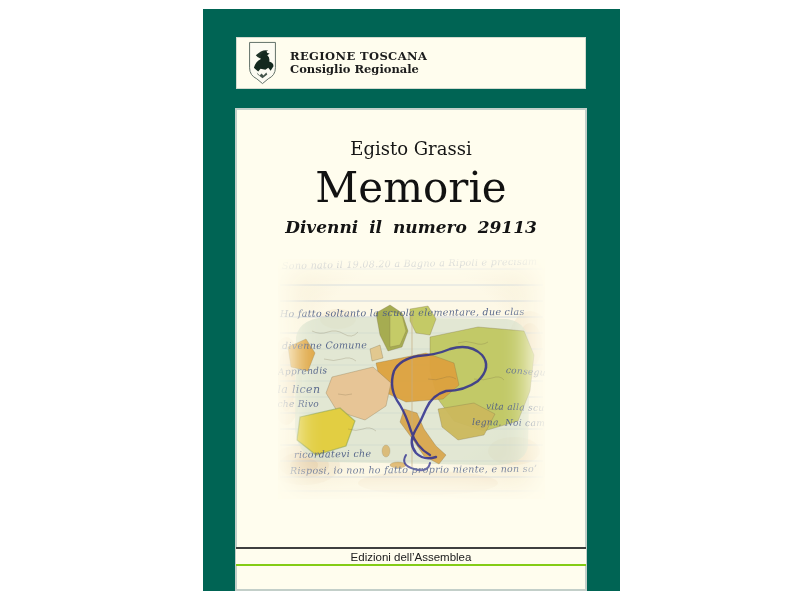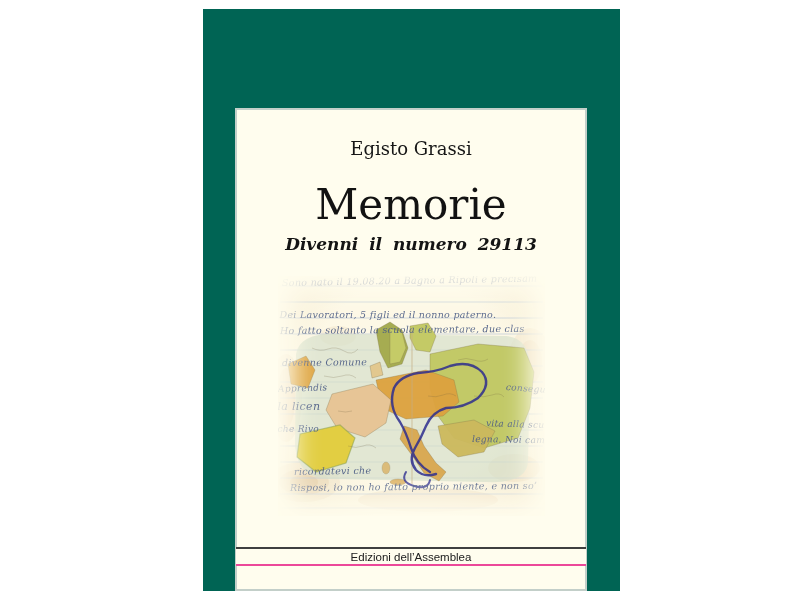--- a/index.html
+++ b/index.html
@@ -25,51 +25,65 @@
   .pub-text{font-family:"DejaVu Serif","Liberation Serif",serif;color:var(--ink);line-height:13px;}
   .pub-name{font-size:11.5px;font-weight:bold;letter-spacing:.4px;}
   .pub-sub{font-size:11.5px;font-weight:bold;}
   
   .main-panel{
     position:absolute;left:32px;top:99px;width:352px;height:483px;
     background:var(--cream);border:2px solid var(--panel-border);
     text-align:center;overflow:hidden;
   }
   .author{margin-top:28px;font-family:"DejaVu Serif","Liberation Serif",serif;font-size:18px;color:#161616;}
-  .title{margin-top:24px;font-family:"DejaVu Serif","Liberation Serif",serif;font-weight:normal;font-size:42px;line-height:1.05;color:#121212;}
+  .title{margin-top:7px;font-family:"DejaVu Serif","Liberation Serif",serif;font-weight:normal;font-size:42px;line-height:1.05;color:#121212;}
   .subtitle{margin-top:7px;font-family:"DejaVu Serif","Liberation Serif",serif;font-style:italic;font-weight:bold;font-size:17px;word-spacing:5px;color:#141414;}
   
   .cover-art{
     position:relative;width:267px;height:240px;margin:22px auto 0;
     background:radial-gradient(ellipse at 50% 45%, #fdf8e6 55%, #f5ead0 90%, #f2e4c4 100%);
     overflow:hidden;
   }
   .cover-art .map-svg{position:absolute;left:0;top:0;}
   .hand-layer{position:absolute;inset:0;}
   .hand-line{
     position:absolute;white-space:nowrap;
     font-family:"DejaVu Serif","Liberation Serif",serif;font-style:italic;
     color:var(--handwriting-color);opacity:.92;letter-spacing:.3px;
     transform-origin:left center;
   }
   .art-fade{position:absolute;inset:0;pointer-events:none;box-shadow:inset 0 0 26px 16px var(--cream);}
   
   .footer-bar{
     position:absolute;left:33px;top:538px;width:350px;height:19px;
-    background:var(--cream);border-top:2px solid #3f3f3f;border-bottom:2px solid #ec4899;
+    background:var(--cream);border-top:2px solid #3f3f3f;border-bottom:2px solid #84cc16;
     display:flex;align-items:center;justify-content:center;
   }
   .footer-bar span{font-size:11.5px;color:#202020;font-family:"Liberation Sans",sans-serif;}
 </style>
 </head>
 <body>
 
 <div class="stage">
   <div class="cover">
 
+    <div class="header-box">
+      <svg class="shield" viewBox="0 0 30 46">
+        <path d="M1.5 1.5 H28.5 V28 Q28.5 36 21 39.5 L15 44.5 L9 39.5 Q1.5 36 1.5 28 Z" fill="#fcfbf2" stroke="#5a6a62" stroke-width="1"></path>
+        <g fill="#14291f">
+          <path d="M8 15 q7 -7 13 -5 q-5 2 -7 7 q-2 3 -6 -2 z" opacity=".95"></path>
+          <path d="M6 28 q2 -7 7 -9 q-1 -4 2.5 -7 q1.5 -2 3.5 -1.5 l1 2 2.5 .5 -2.5 2 q3 2.5 2 6.5 q4.5 1 4.5 5 l-3 4.5 -2.5 -3 -3 2 -5 -1 -2.5 3 z"></path>
+          <path d="M9 33 l3 3 2 -2 2 2 3 -3 1 2 -5 4 -5 -4 z" opacity=".8"></path>
+        </g>
+      </svg>
+      <div class="pub-text">
+        <div class="pub-name">REGIONE TOSCANA</div>
+        <div class="pub-sub">Consiglio Regionale</div>
+      </div>
+    </div>
 
     <div class="main-panel">
       <div class="author">Egisto Grassi</div>
       <h1 class="title">Memorie</h1>
       <div class="subtitle">Divenni il numero 29113</div>
 
       <div class="cover-art">
         <svg class="map-svg" width="267" height="240" viewBox="0 0 267 240">
 
           <g fill="#dcb98c">
@@ -107,26 +121,25 @@
 
           <path d="M34 72 q8 4 16 1 t16 2 t14 -2 M46 100 q10 3 18 0 t14 2 M180 84 q8 -3 16 0 t14 -1 M196 120 q10 2 18 -1 t12 2 M70 170 q8 3 15 0 t13 2 M150 120 q8 2 15 -1 t13 1 M210 150 q8 2 14 -1 M60 135 q8 2 14 0" fill="none" stroke="#6b5c3e" stroke-width=".5" opacity=".45"></path>
 
           <path d="M134 52 V208" stroke="#c6b083" stroke-width="1.4" opacity=".5" fill="none"></path>
 
           <path d="M152 196 Q138 188 133 172 Q128 156 122 146 Q110 130 116 112 Q122 100 140 97 Q158 96 172 90 Q192 84 204 96 Q214 108 200 122 Q186 132 168 132 Q154 136 148 150 Q143 162 137 172 Q130 184 138 194 Q146 202 158 198" fill="none" stroke="#2d2d8e" stroke-width="2.4" opacity=".85" stroke-linecap="round"></path>
           <path d="M128 196 Q122 206 136 210 Q150 214 152 204" fill="none" stroke="#2d2d8e" stroke-width="2" opacity=".8" stroke-linecap="round"></path>
         </svg>
         <div class="hand-layer">
             <div class="hand-line" style="left: 4px; top: 1px; font-size: 9.5px; transform: rotate(-1deg);">Sono nato il 19.08.20 a Bagno a Ripoli e precisam</div>
-            <div class="hand-line" style="left: 2px; top: 33px; font-size: 9.5px; transform: rotate(0deg);">Dei Lavoratori, 5 figli ed il nonno paterno.</div>
             <div class="hand-line" style="left: 2px; top: 49px; font-size: 9.5px; transform: rotate(-0.5deg);">Ho fatto soltanto la scuola elementare, due clas</div>
             <div class="hand-line" style="left: 4px; top: 81px; font-size: 9.5px; transform: rotate(-0.5deg);">divenne Comune</div>
             <div class="hand-line" style="left: 0px; top: 108px; font-size: 9px; transform: rotate(-2deg);">Apprendis</div>
             <div class="hand-line" style="left: 0px; top: 124px; font-size: 11px; transform: rotate(0deg);">la licen</div>
-            <div class="hand-line" style="left: 0px; top: 140px; font-size: 9px; transform: rotate(0deg); margin-top: 8px;">che Rivo</div>
+            <div class="hand-line" style="left: 0px; top: 140px; font-size: 9px; transform: rotate(0deg);">che Rivo</div>
             <div class="hand-line" style="left: 228px; top: 106px; font-size: 9px; transform: rotate(4deg);">consegu.</div>
             <div class="hand-line" style="left: 208px; top: 142px; font-size: 9px; transform: rotate(2deg);">vita alla scu</div>
             <div class="hand-line" style="left: 194px; top: 158px; font-size: 9px; transform: rotate(1deg);">legna. Noi camb</div>
             <div class="hand-line" style="left: 16px; top: 190px; font-size: 9.5px; transform: rotate(-1deg);">ricordatevi che</div>
             <div class="hand-line" style="left: 12px; top: 206px; font-size: 9.5px; transform: rotate(-0.5deg);">Risposi, io non ho fatto proprio niente, e non so’</div>
           </div>
         <div class="art-fade"></div>
       </div>
     </div>
 

